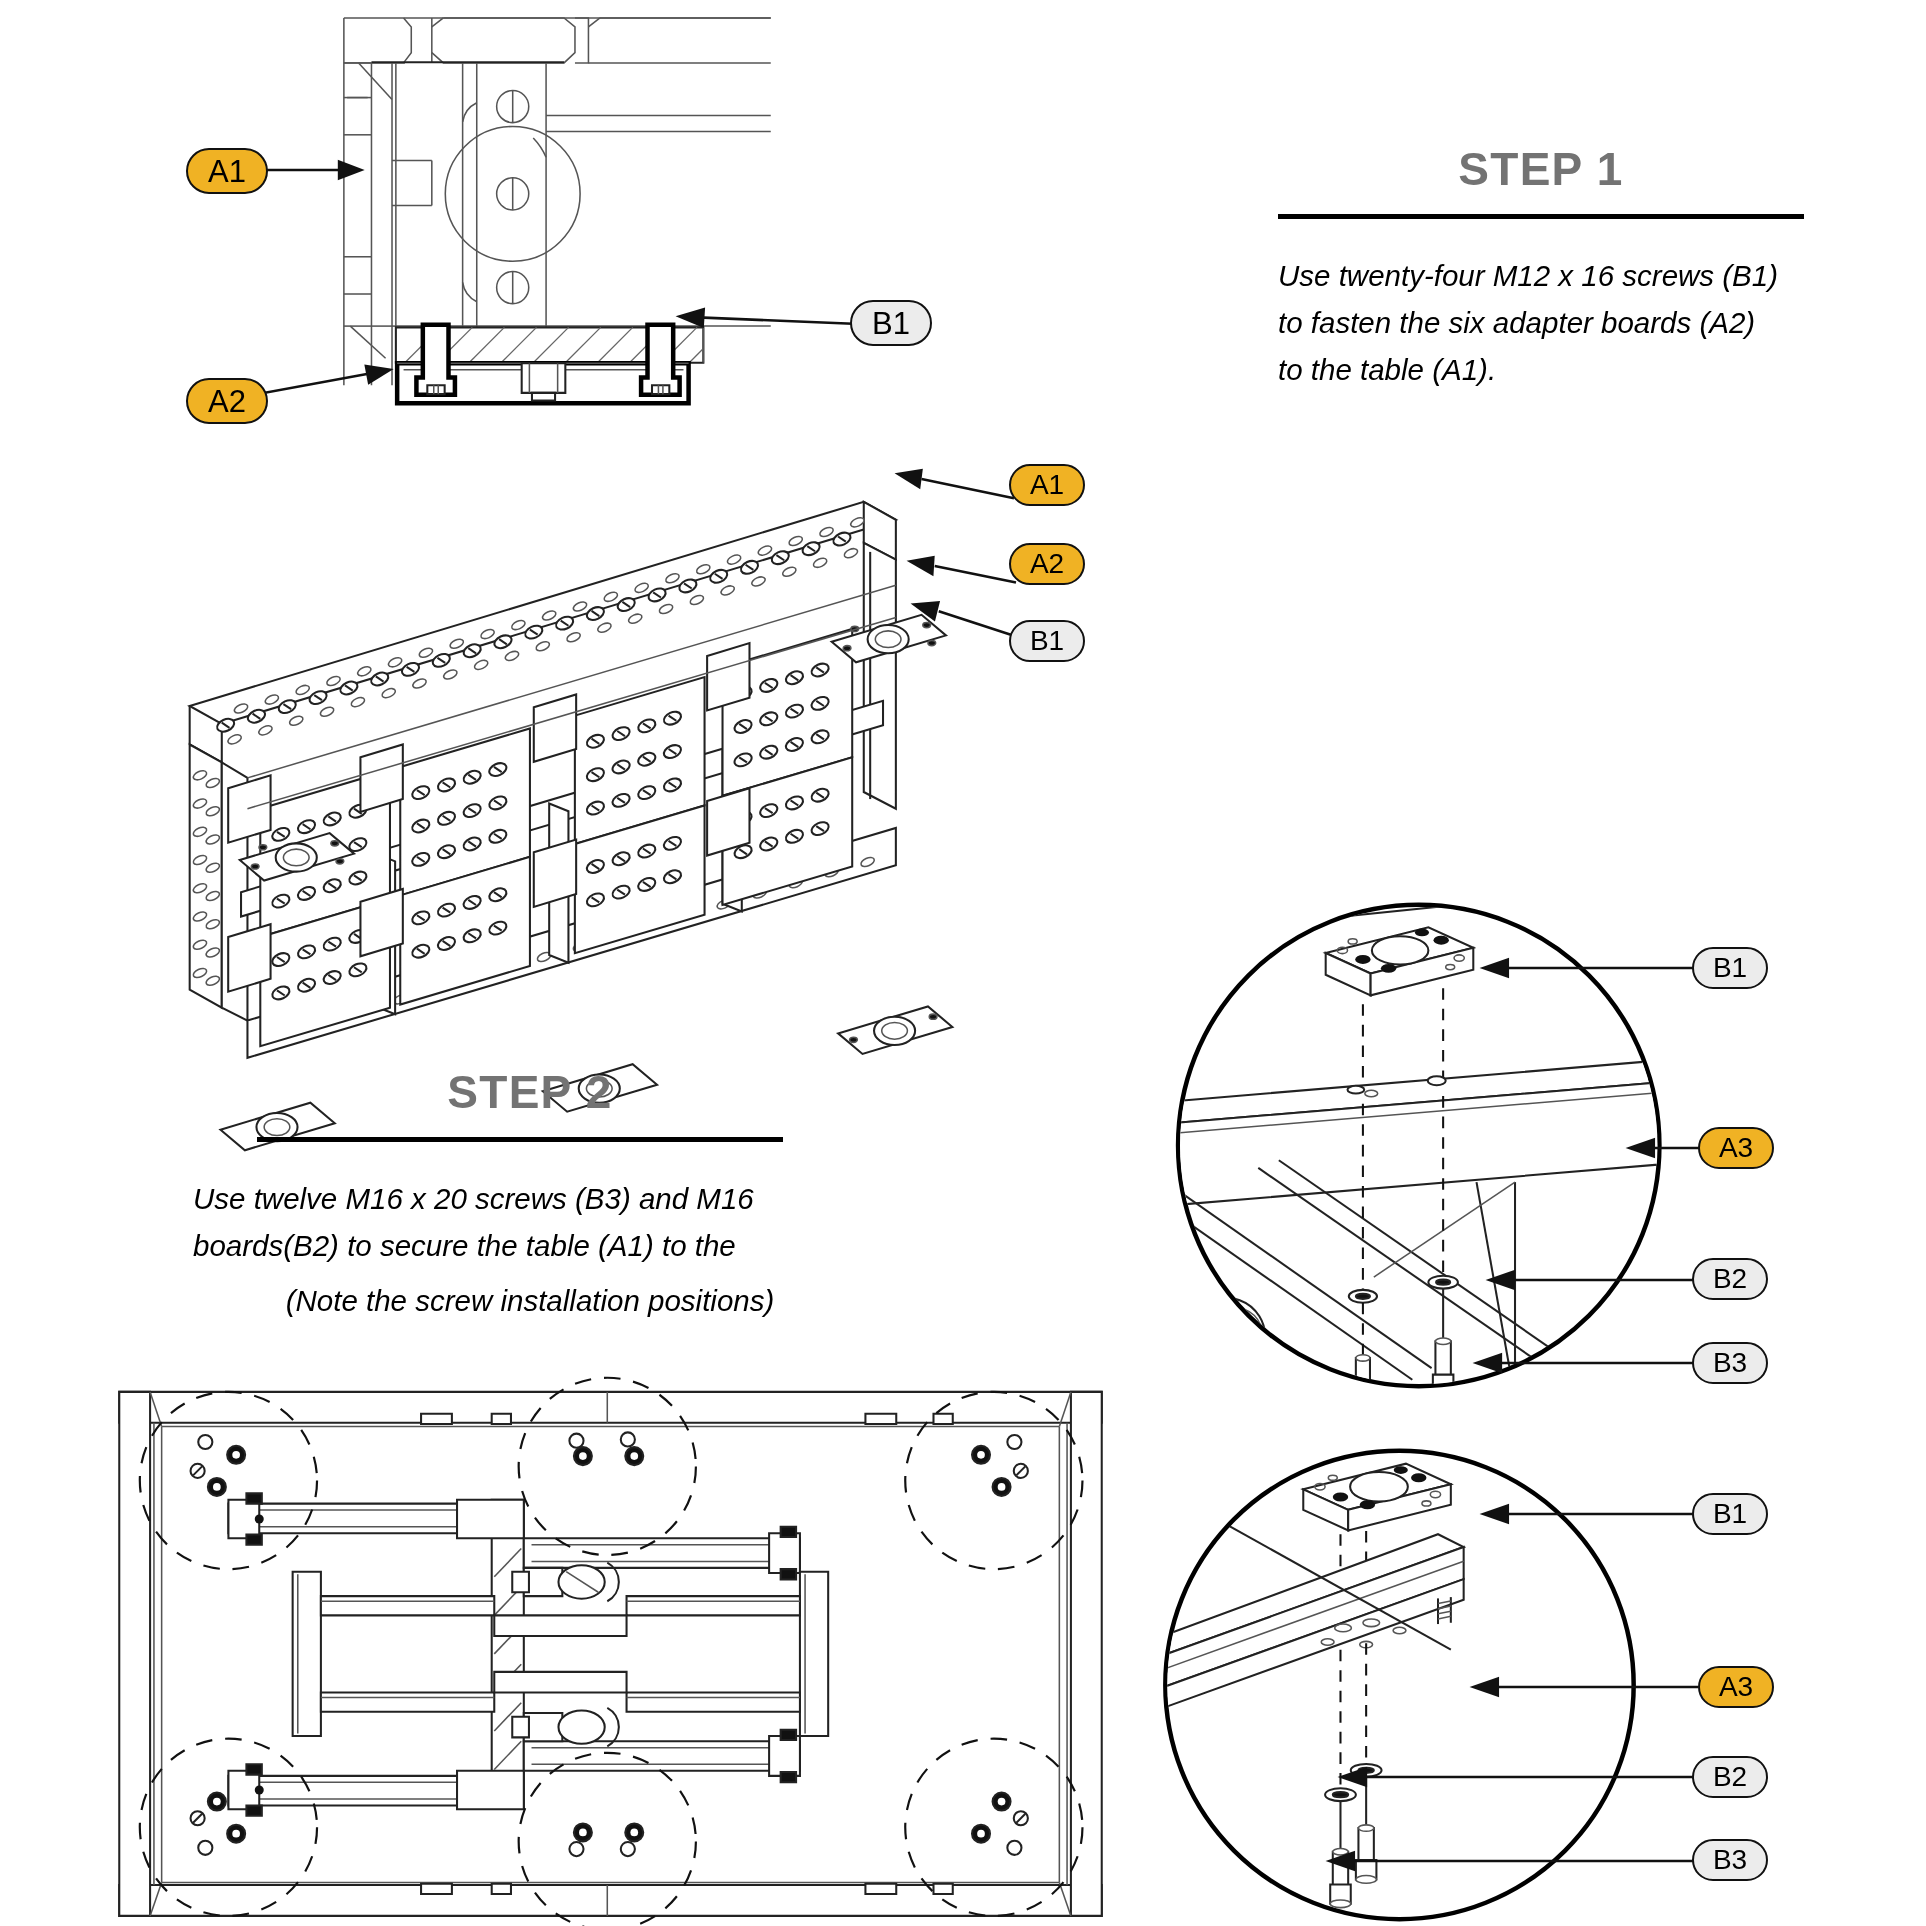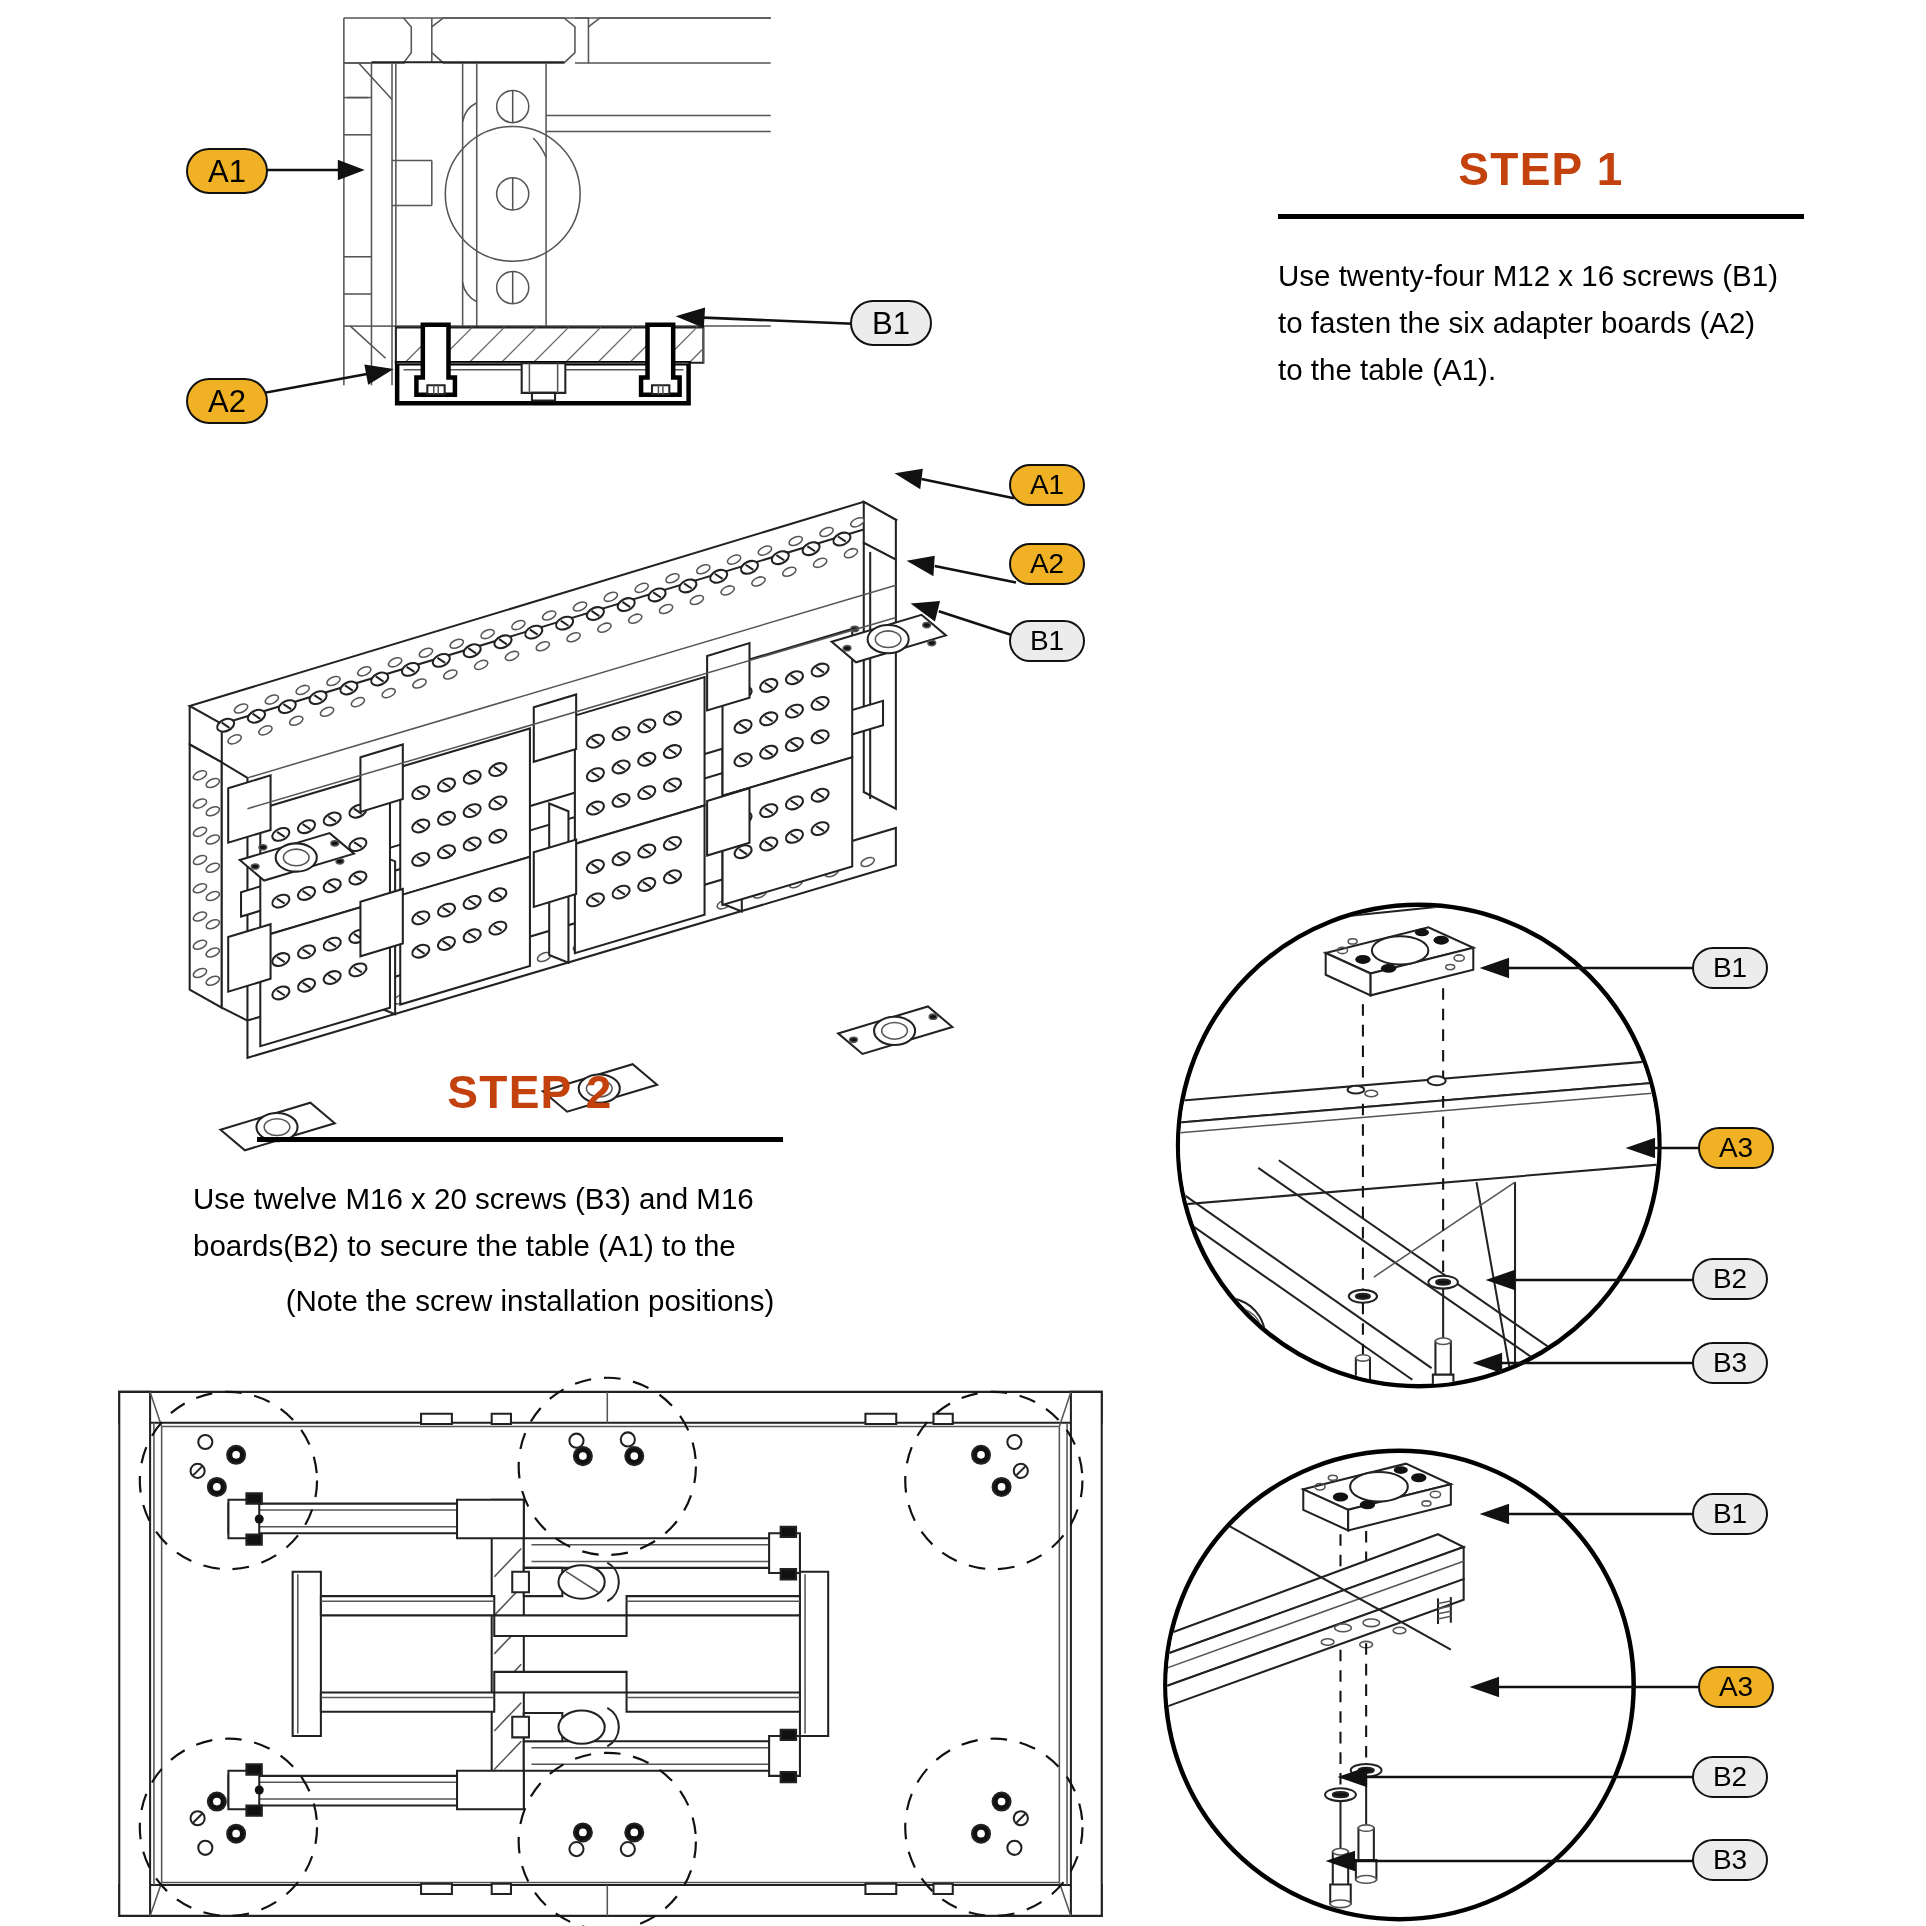--- a/index.html
+++ b/index.html
@@ -5,23 +5,23 @@
 <style>
   html,body{margin:0;padding:0;background:#ffffff;}
   body{width:1926px;height:1926px;position:relative;overflow:hidden;
        font-family:"Liberation Sans","DejaVu Sans",sans-serif;color:#000;}
   .stage{position:absolute;left:0;top:0;width:1674px;height:1926px;}
   .abs{position:absolute;}
 
   
   .step-block{position:absolute;}
   .step-title{font-weight:bold;font-size:46px;letter-spacing:1.3px;text-align:center;
-              line-height:1;color:#c2410c;}
+              line-height:1;color:#737373;}
   .step-rule{height:5.1px;background:#000;margin-top:22px;}
-  .step-body{font-size:29.5px;line-height:1.38;color:#000;margin-top:37px;}
+  .step-body{font-size:29.5px;line-height:1.38;color:#000;margin-top:37px;font-style:italic;}
   .step-body p{margin:0 0 6.4px 0;}
   .step-body p.note{margin-top:14px;text-align:center;}
 
   
   .badge{position:absolute;display:flex;align-items:center;justify-content:center;
          border:2.6px solid #111;border-radius:641px;
          font-size:29.5px;font-weight:500;line-height:1;color:#000;
          box-sizing:border-box;white-space:nowrap;}
   .badge.a{background:#F0B224;}
   .badge.b{background:#ECECEC;}

